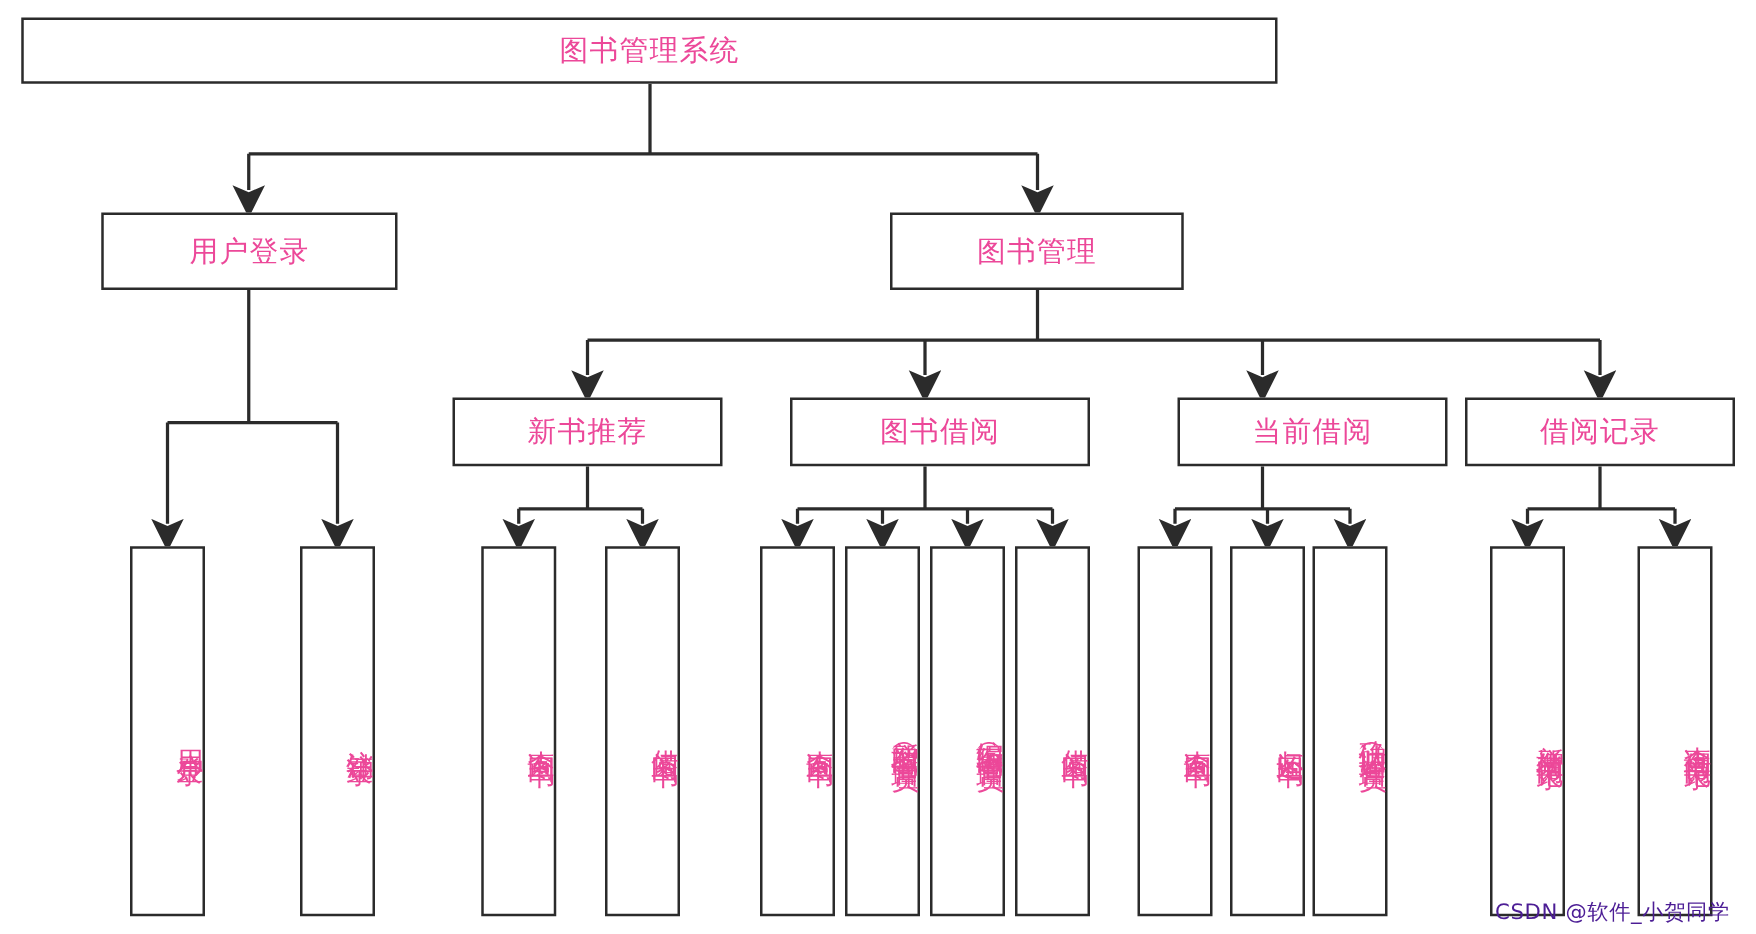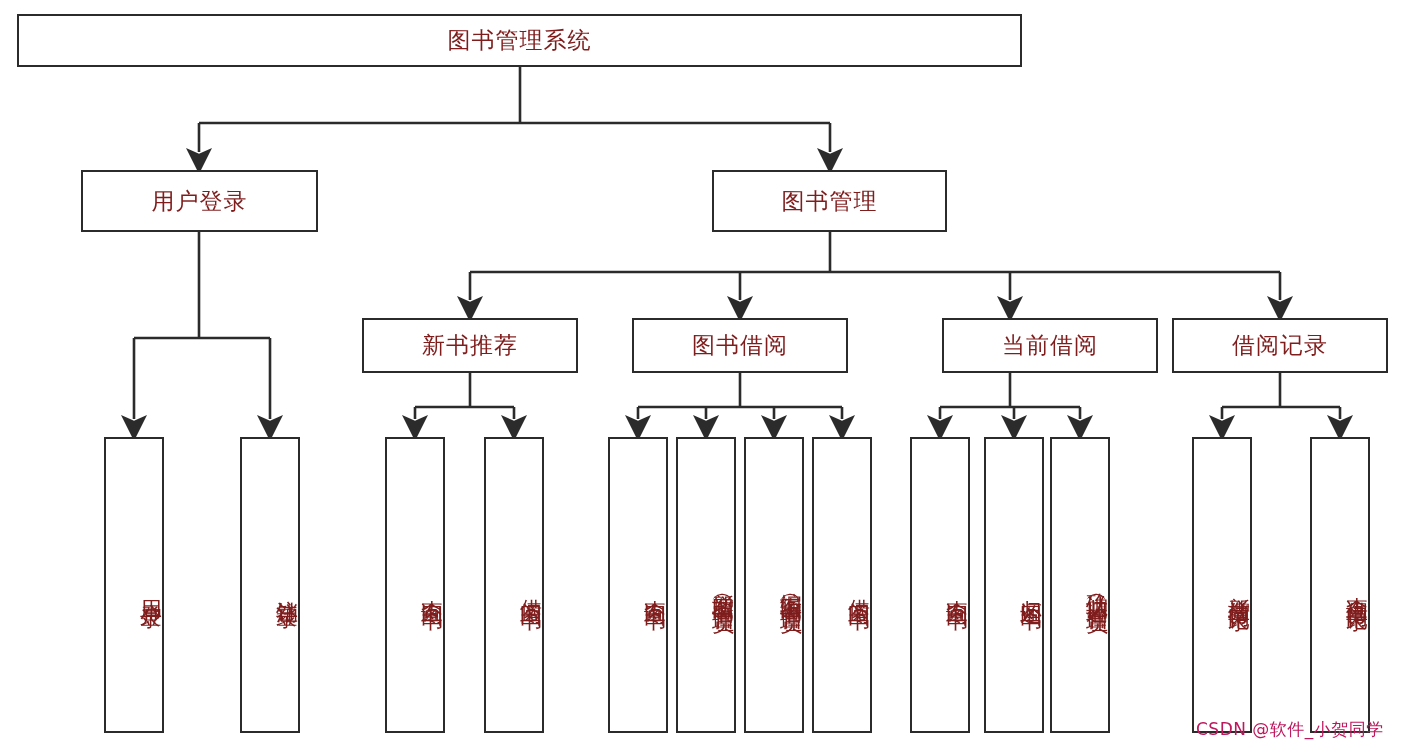--- a/index.html
+++ b/index.html
@@ -25,21 +25,21 @@
     height: 747px;
   }
   .node {
     position: absolute;
     box-sizing: border-box;
     border: 2.5px solid #2b2b2b;
     background: #ffffff;
     display: flex;
     align-items: center;
     justify-content: center;
-    color: #7f1d1d;
+    color: #ec4899;
   }
   .node.horiz {
     font-size: 23px;
     letter-spacing: 1px;
   }
   .node.vert {
     writing-mode: vertical-rl;
     text-orientation: upright;
     font-size: 22px;
     letter-spacing: 3px;
@@ -49,21 +49,21 @@
     line-height: 1;
   }
   .node.vert .vlabel {
     writing-mode: vertical-rl;
     text-orientation: upright;
     white-space: nowrap;
   }
   .watermark {
     position: absolute;
     font-size: 17px;
-    color: #be185d;
+    color: #4c1d95;
     letter-spacing: 0.5px;
     white-space: nowrap;
     user-select: none;
   }
 </style>
 </head>
 <body>
 
 <div id="canvas">
 
@@ -125,21 +125,21 @@
   <div class="node horiz" id="n-l1-0" style="left: 81px; top: 170px; width: 237px; height: 62px;">
     <span>用户登录</span>
   </div>
   <div class="node horiz" id="n-l2-0" style="left: 362px; top: 318px; width: 216px; height: 55px;">
     <span>新书推荐</span>
   </div>
 
   <div class="node horiz" id="n-l1-1" style="left: 712px; top: 170px; width: 235px; height: 62px;">
     <span>图书管理</span>
   </div>
-  <div class="node horiz" id="n-l2-1" style="left: 632px; top: 318px; width: 216px; height: 55px;">
+  <div class="node horiz" id="n-l2-1" style="left: 632px; top: 318px; width: 240px; height: 55px;">
     <span>图书借阅</span>
   </div>
   <div class="node horiz" id="n-l2-2" style="left: 902px; top: 318px; width: 216px; height: 55px; margin-left: 40px;">
     <span>当前借阅</span>
   </div>
   <div class="node horiz" id="n-l2-3" style="left: 1172px; top: 318px; width: 216px; height: 55px; text-align: center;">
     <span>借阅记录</span>
   </div>
 
   <div class="node vert" id="n-lf-0" style="left: 104px; top: 437px; width: 60px; height: 296px;">

